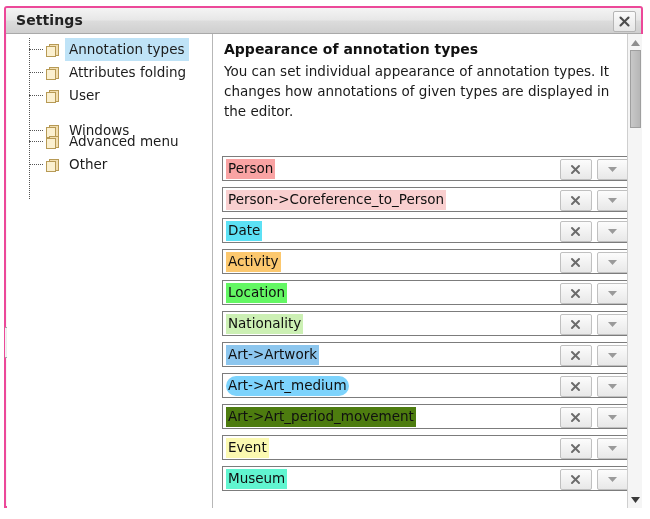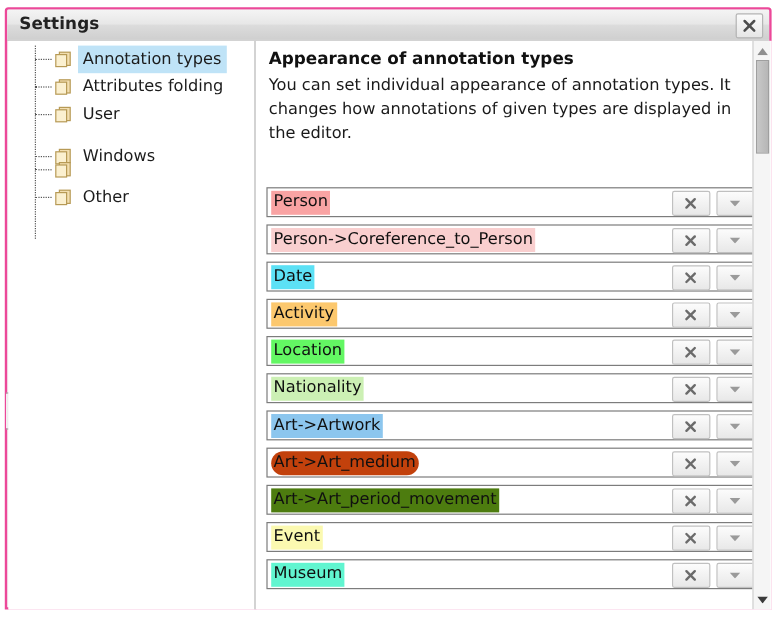--- a/index.html
+++ b/index.html
@@ -205,20 +205,21 @@
                 </svg></span>
               <span class="tree-label">Windows</span>
             </div>
             <div class="tree-row" style="top: 0px;">
               <div class="dots"></div>
               <span class="folder"><svg width="15" height="15" viewBox="0 0 15 15">
                   <rect x="4.5" y="1.5" width="9" height="11" fill="#f2deb0" stroke="#b79a55" stroke-width="1"></rect>
                   <rect x="1.5" y="3.5" width="9" height="10" fill="#fbf0d0" stroke="#b79a55" stroke-width="1"></rect>
                   <line x1="7.2" y1="4.5" x2="7.2" y2="12.5" stroke="#cdb druh" stroke-width="0"></line>
                 </svg></span>
+              <span class="tree-label">Advanced menu</span>
             </div>
             <div class="tree-row" style="top: 0px;">
               <div class="dots"></div>
               <span class="folder"><svg width="15" height="15" viewBox="0 0 15 15">
                   <rect x="4.5" y="1.5" width="9" height="11" fill="#f2deb0" stroke="#b79a55" stroke-width="1"></rect>
                   <rect x="1.5" y="3.5" width="9" height="10" fill="#fbf0d0" stroke="#b79a55" stroke-width="1"></rect>
                   <line x1="7.2" y1="4.5" x2="7.2" y2="12.5" stroke="#cdb druh" stroke-width="0"></line>
                 </svg></span>
               <span class="tree-label">Other</span>
             </div>
@@ -300,21 +301,21 @@
               <span class="row-btns"><span class="rbtn"><svg width="11" height="11" viewBox="0 0 11 11">
                     <g stroke="#6b6b6b" stroke-width="2" stroke-linecap="round">
                       <line x1="2" y1="2" x2="9" y2="9"></line>
                       <line x1="9" y1="2" x2="2" y2="9"></line>
                     </g>
                   </svg></span><span class="rbtn caret"><svg width="9" height="5" viewBox="0 0 9 5">
                     <polygon points="0,0 9,0 4.5,5" fill="#9a9a9a"></polygon>
                   </svg></span></span>
             </div>
             <div class="type-row">
-              <span class="type-name" style="background: #c2410c; border-radius: 10px;">Art-&gt;Art_medium</span>
+              <span class="type-name" style="background: #7dd3fc; border-radius: 10px;">Art-&gt;Art_medium</span>
               <span class="row-btns"><span class="rbtn"><svg width="11" height="11" viewBox="0 0 11 11">
                     <g stroke="#6b6b6b" stroke-width="2" stroke-linecap="round">
                       <line x1="2" y1="2" x2="9" y2="9"></line>
                       <line x1="9" y1="2" x2="2" y2="9"></line>
                     </g>
                   </svg></span><span class="rbtn caret"><svg width="9" height="5" viewBox="0 0 9 5">
                     <polygon points="0,0 9,0 4.5,5" fill="#9a9a9a"></polygon>
                   </svg></span></span>
             </div>
             <div class="type-row">

